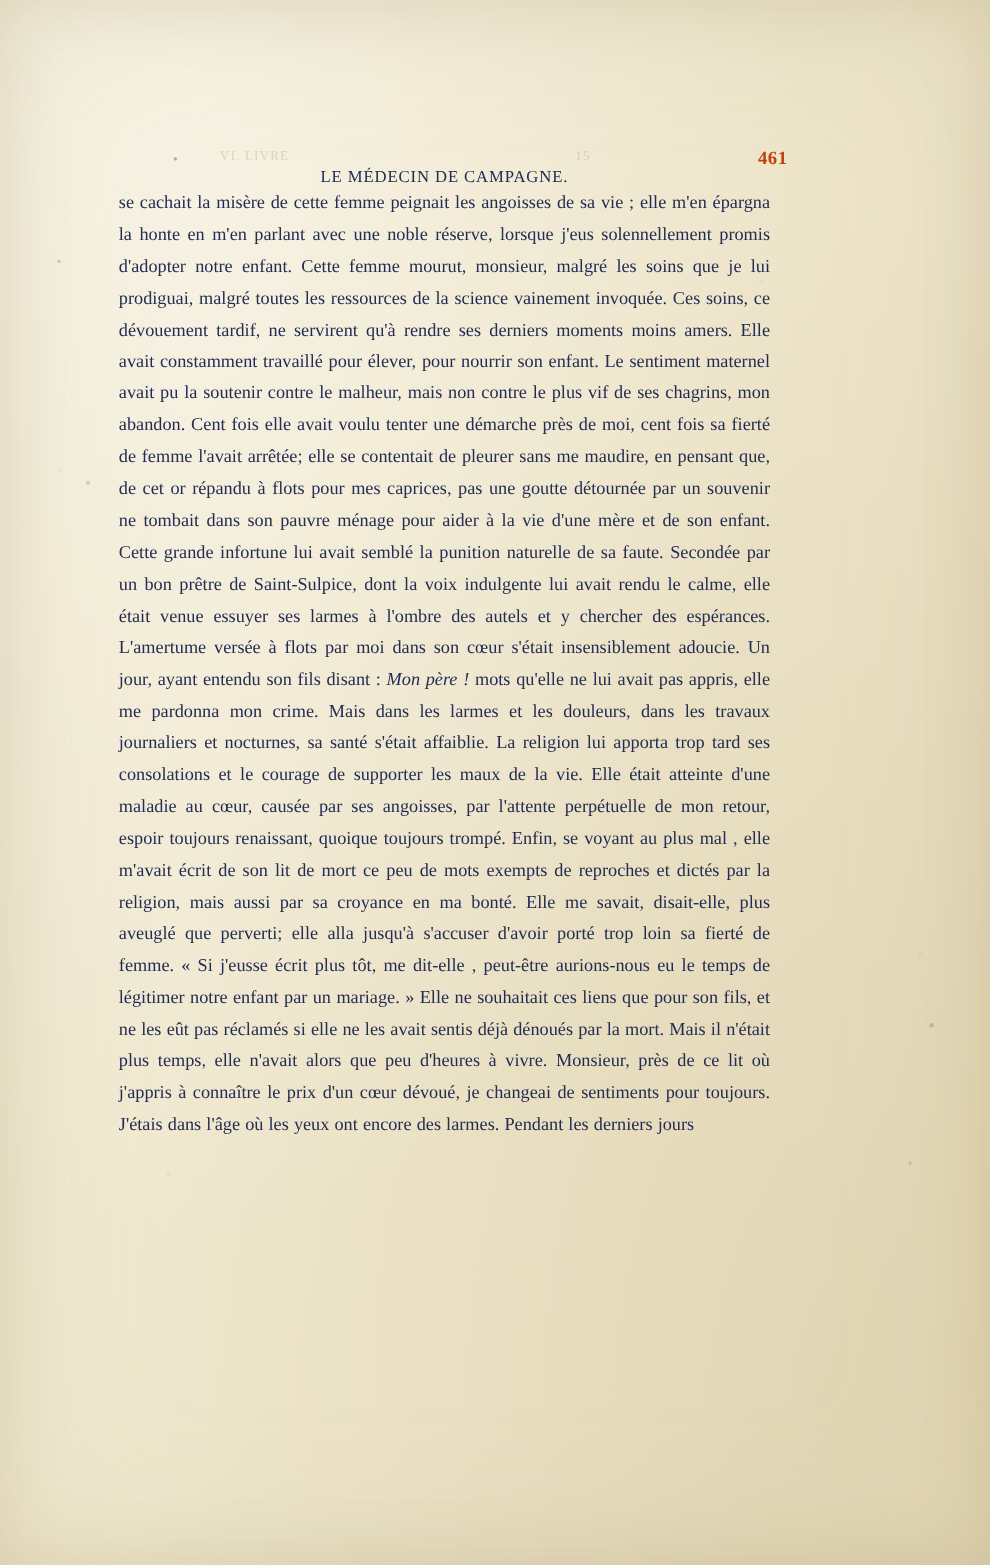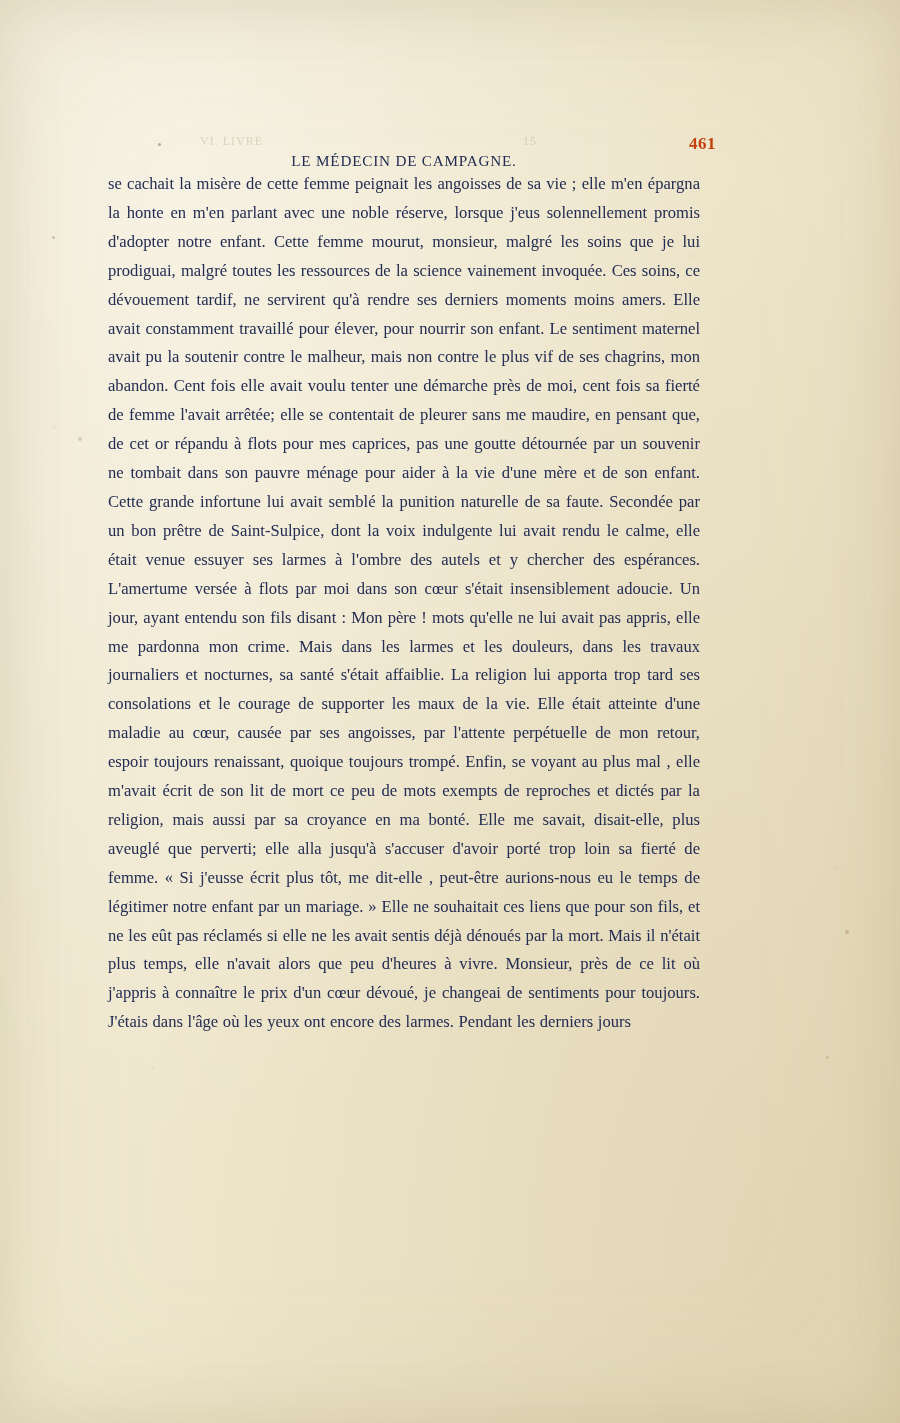--- a/index.html
+++ b/index.html
@@ -106,20 +106,21 @@
     line-height: 28.9px;
     color: #232c52;
     text-align: justify;
     text-justify: inter-word;
     word-spacing: 0.5px;
   }
   .body-text p {
     margin: 0;
   }
   .body-text .it {
+    font-style: italic;
   }
 
   .margin-mark {
     position: absolute;
     left: 158px;
     top: 143px;
     width: 3px;
     height: 3px;
     background: rgba(90,80,50,0.45);
     border-radius: 50%;

